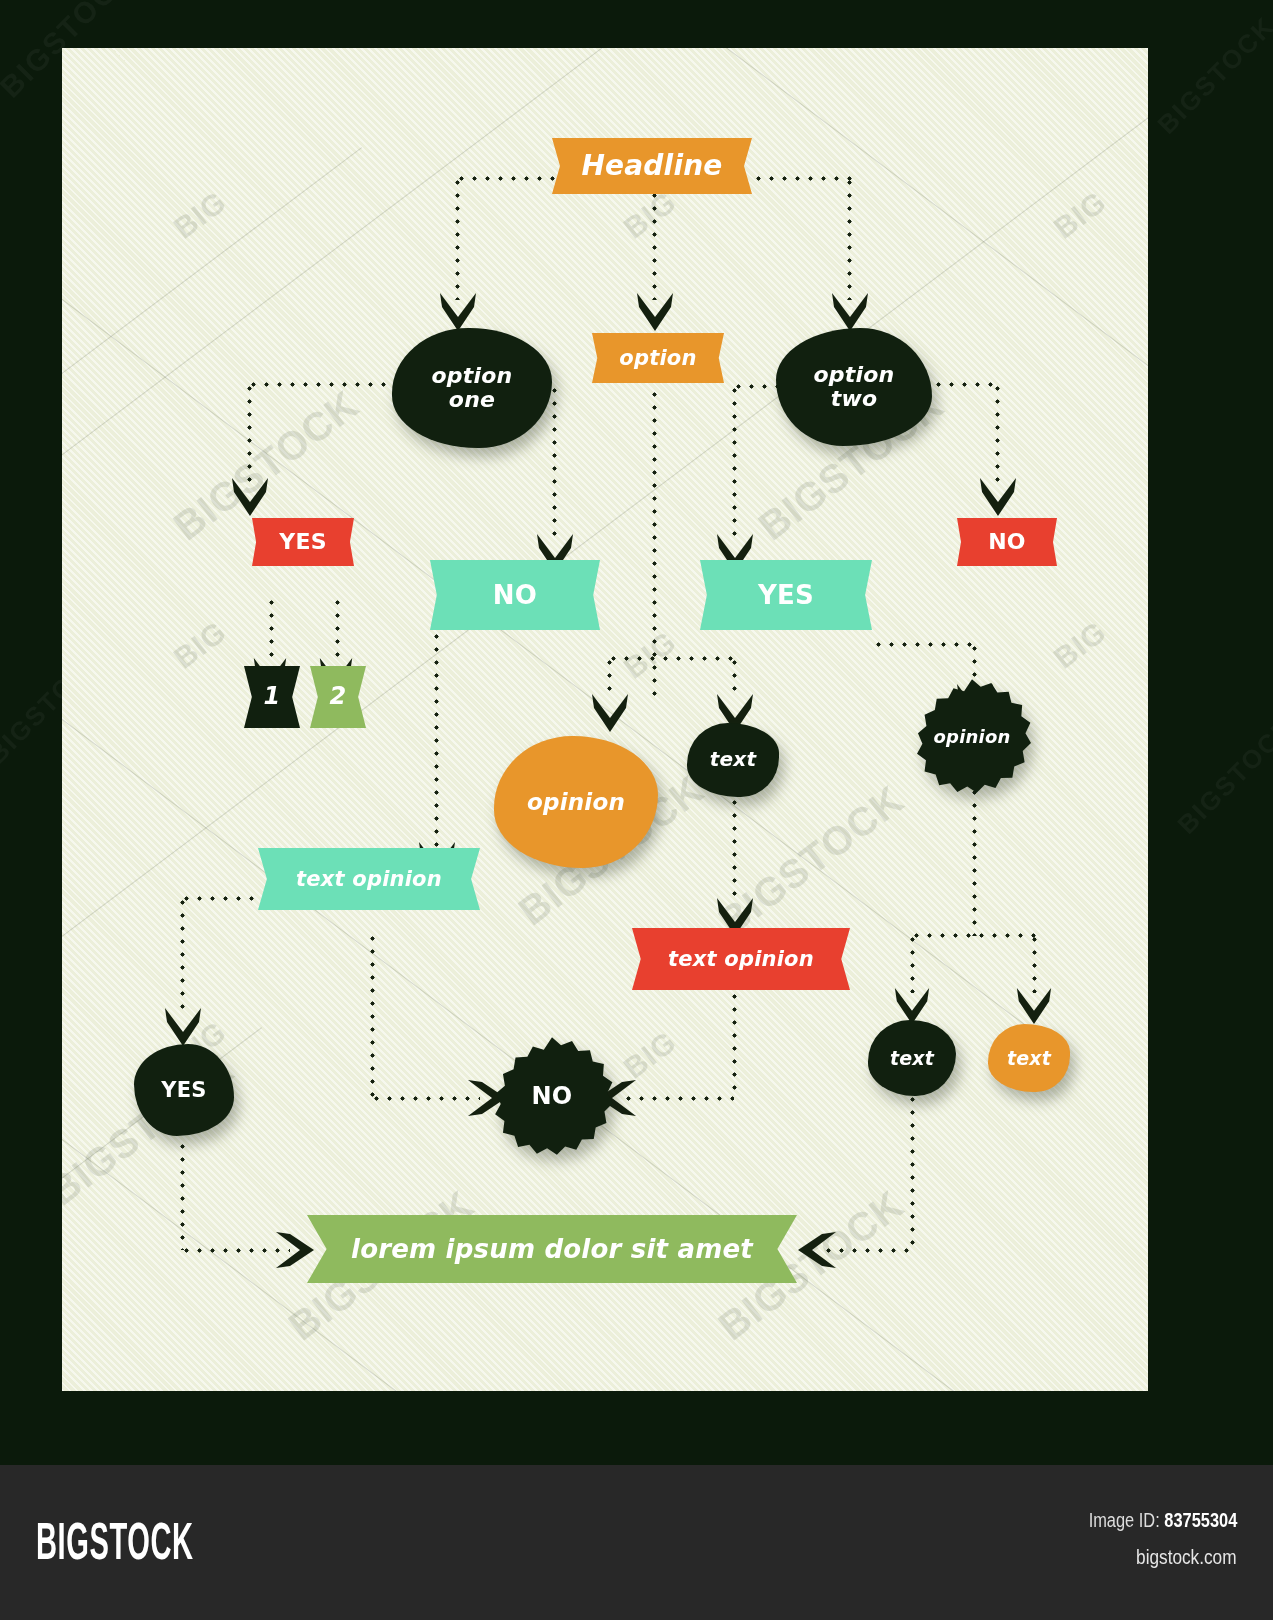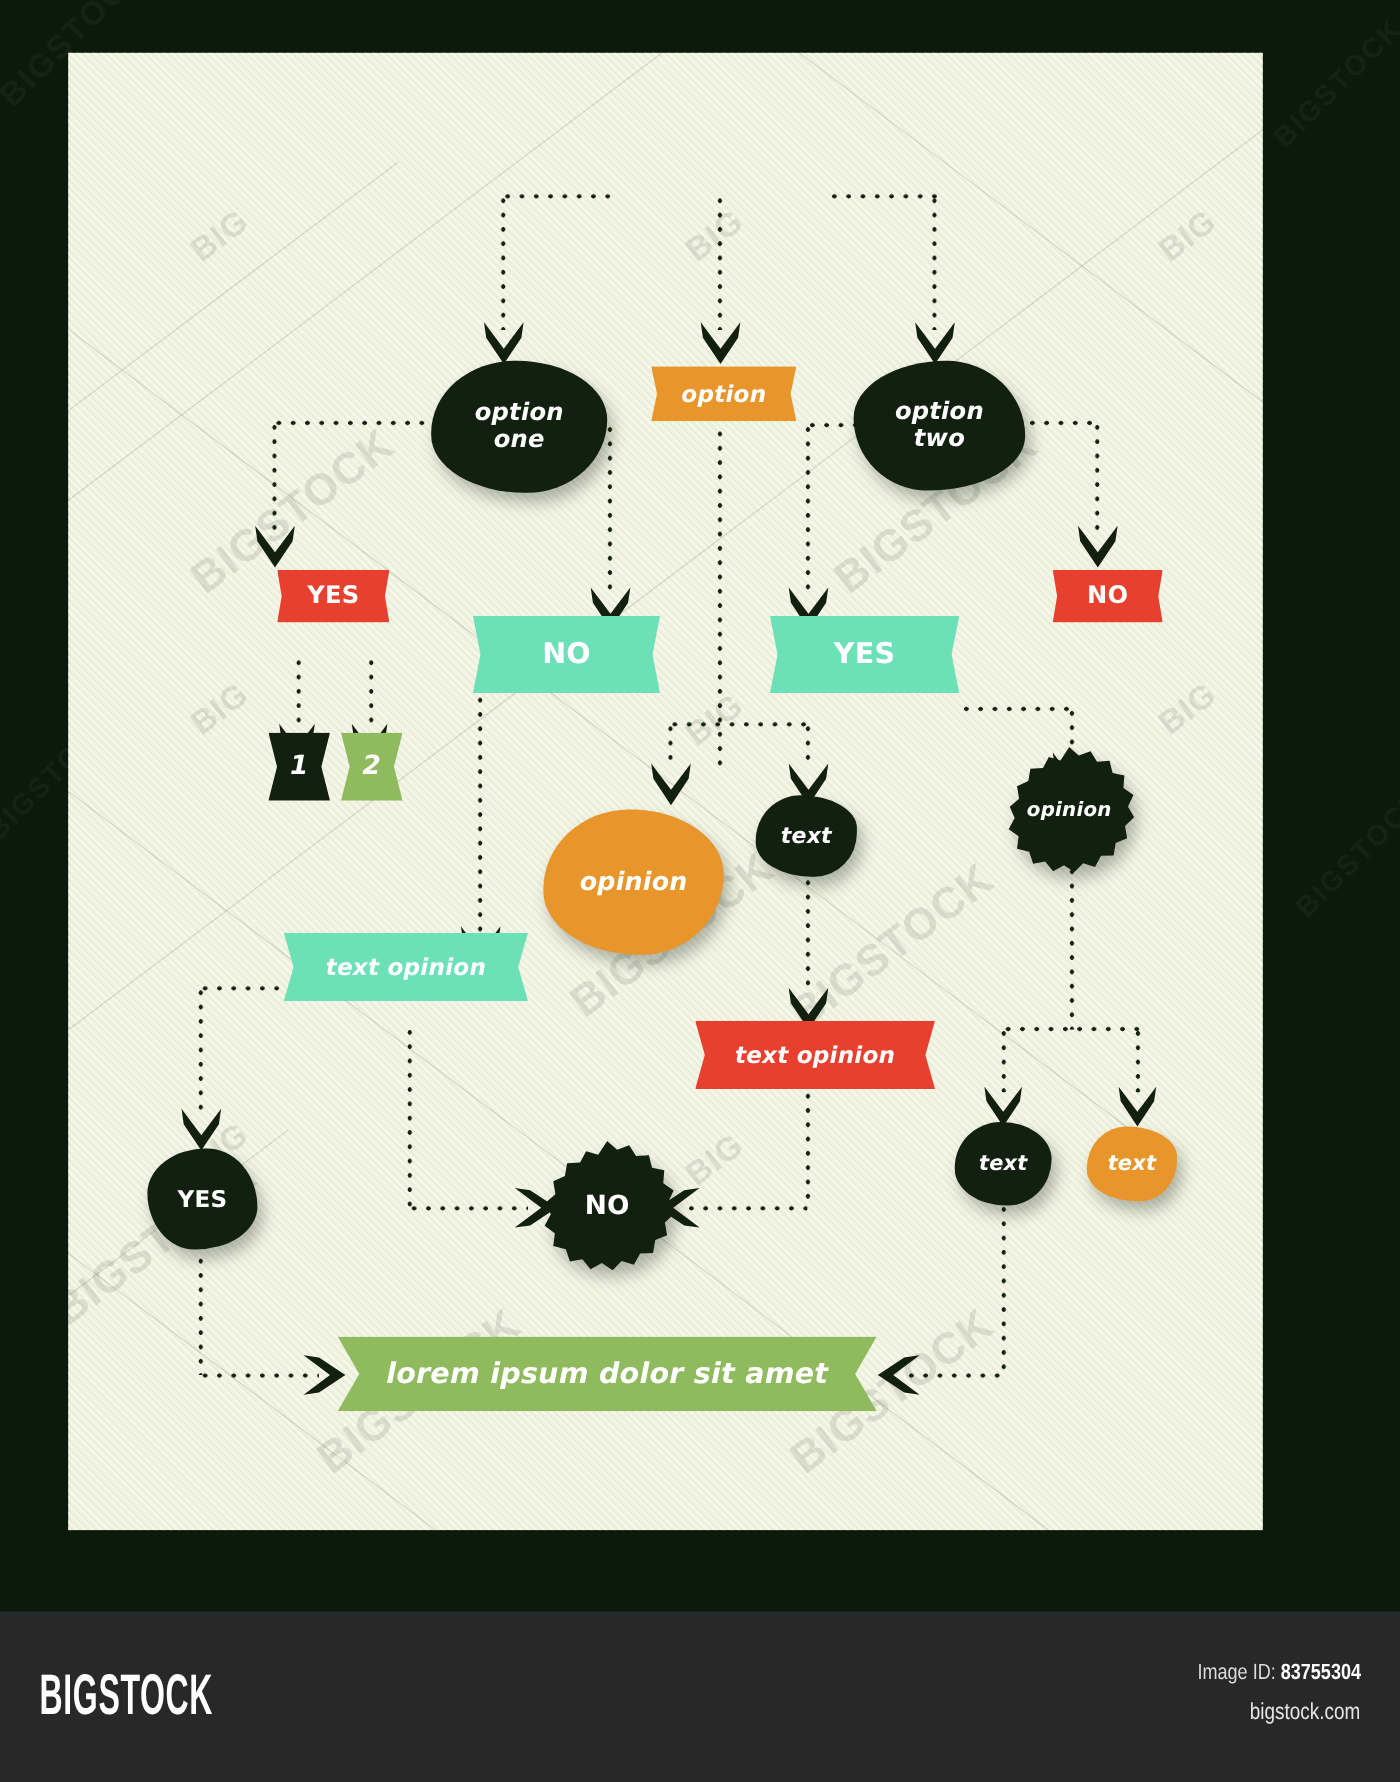--- a/index.html
+++ b/index.html
@@ -355,20 +355,23 @@
     </div>
 
     <div class="dot-v" style="left:848px; top:1032px; height:170px;"></div>
     <div class="dot-h" style="left:760px; top:1200px; width:92px;"></div>
     <div class="arw" style="left:734px; top:1182px;">
       <svg width="42" height="40" viewBox="0 0 42 40">
           <path d="M40 2 L16 20 L40 38 L26 36 L2 20 L26 4 Z" fill="#14200f"></path>
         </svg>
     </div>
 
+    <div class="node ribbon c-orange" style="left:490px; top:90px; width:200px; height:56px; font-size:28px;">
+      <span class="lbl">Headline</span>
+    </div>
 
     <div class="node blob c-dark" style="left:330px; top:280px; width:160px; height:120px; font-size:22px; white-space:pre-line;">
       <span class="lbl">option
 one</span>
     </div>
 
     <div class="node ribbon c-orange" style="left:530px; top:285px; width:132px; height:50px; font-size:21px;">
       <span class="lbl">option</span>
     </div>
 

